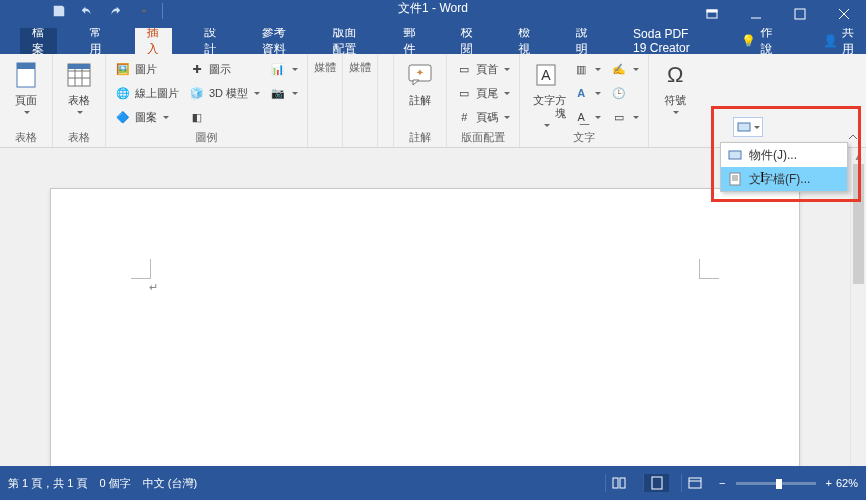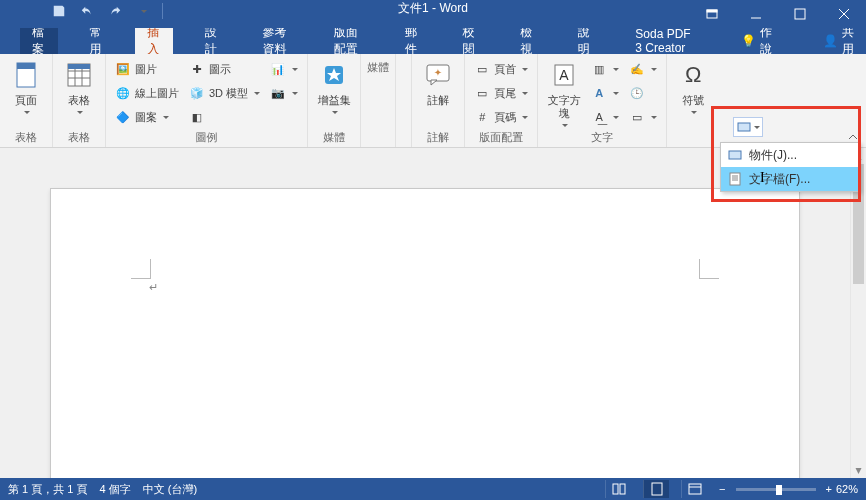--- a/index.html
+++ b/index.html
@@ -24,21 +24,21 @@
   .bulb { margin-right:4px; }
   .shareicon { margin-right:4px; }
 
   
   .ribbon { height: 94px; background: #f3f3f3; border-bottom: 1px solid #d4d4d4; display: flex; position: relative; }
   .group { border-right: 1px solid #e1e1e1; display: flex; flex-direction: column; align-items: center; padding: 4px 6px 2px; }
   .group .body { flex: 1; display: flex; align-items: flex-start; gap: 4px; }
   .group .label { font-size: 11px; color: #666; padding-top:2px; }
   .bigbtn { width: 40px; display:flex; flex-direction:column; align-items:center; gap:2px; font-size:11px; color:#444;}
   .bigbtn .ic { height:34px; display:flex; align-items:center; justify-content:center; }
-  .bigbtn .tx { text-align:center; line-height:1.2;}
+  .bigbtn .tx { text-align:right; line-height:1.2;}
   .smrow { display:flex; flex-direction:column; gap:2px; }
   .smbtn { height:22px; display:flex; align-items:center; gap:4px; font-size:11px; color:#444; padding:0 3px; white-space:nowrap;}
   .smbtn .ic { width:16px; height:16px; display:flex; align-items:center; justify-content:center; }
   .dd::after { content:''; border:3px solid transparent; border-top-color:#666; margin-left:2px; position:relative; top:2px;}
 
   .collapse { position:absolute; right:6px; bottom:2px; width:14px; height:14px; display:flex; align-items:center; justify-content:center;}
 
   
   .docwrap { position:absolute; left:0; right:16px; top:148px; bottom:22px; background:#f0f0f0; overflow:hidden;}
   .page { position:absolute; left:50px; right:50px; top:40px; background:#fff; border:1px solid #c8c8c8; height:600px; box-shadow:0 2px 4px rgba(0,0,0,0.1);}
@@ -47,34 +47,34 @@
   .page .corner.tr { right:80px; top:70px; border-right:1px solid #bbb; border-top:1px solid #bbb; transform:scale(-1,-1);}
   .page .cursor { position:absolute; left:98px; top:92px; font-size:11px; color:#888;}
 
   .vscroll { position:absolute; right:0; top:148px; bottom:22px; width:16px; background:#f0f0f0; border-left:1px solid #e6e6e6;}
   .vscroll .arr { height:16px; display:flex; align-items:center; justify-content:center; color:#888;}
   .vscroll .track { position:absolute; top:16px; bottom:16px; left:0; right:0;}
   .vscroll .thumb { position:absolute; left:2px; right:2px; top:0; height:120px; background:#cdcdcd;}
 
   
   .popup-outline { position:absolute; left:711px; top:106px; width:150px; height:96px; border:3px solid #e83a2a; pointer-events:none; z-index:30;}
-  .popup { position:absolute; left:720px; top:142px; width:140px; background:#fff; border:1px solid #c5c5c5; box-shadow:2px 2px 4px rgba(0,0,0,0.2); z-index:20;}
+  .popup { position:absolute; left:720px; top:142px; width:128px; background:#fff; border:1px solid #c5c5c5; box-shadow:2px 2px 4px rgba(0,0,0,0.2); z-index:20;}
   .popup .item { height:24px; display:flex; align-items:center; gap:6px; padding:0 6px; font-size:12px; color:#333;}
   .popup .item.hover { background:#7dd3fc; }
   .popup .mic { width:16px; height:16px; display:flex; align-items:center; justify-content:center;}
 
   
   .objectbtn { position:absolute; left:733px; top:117px; width:30px; height:20px; background:#fff; border:1px solid #b7ccec; z-index:21; display:flex; align-items:center; justify-content:center;}
   .objectbtn::after{content:''; border:3px solid transparent; border-top-color:#666; margin-left:3px; position:relative; top:2px;}
 
   
   .beamcursor{ position:absolute; left:760px; top:170px; z-index:40; font-family:serif; font-size:14px; color:#000;}
 
   
-  .status { position:absolute; left:0; right:0; bottom:0; height:22px; background:#2b579a; color:#fff; display:flex; align-items:center; font-size:11px; padding:0 8px; gap:12px;}
+  .status { position:absolute; left:0; right:0; bottom:0; height:34px; background:#2b579a; color:#fff; display:flex; align-items:center; font-size:11px; padding:0 8px; gap:12px;}
   .status .spacer{flex:1;}
   .status .zb{ display:flex; align-items:center; gap:4px;}
   .status .vbtn{ width:26px; height:18px; display:flex; align-items:center; justify-content:center; border-left:1px solid rgba(255,255,255,0.15);}
   .status .slider{ width:80px; height:3px; background:#6d8ab7; position:relative; margin:0 6px;}
   .status .slider .sth{ position:absolute; left:50%; top:-3px; width:6px; height:10px; background:#fff;}
 
   svg { display:block; }
 </style>
 </head>
 <body>
@@ -130,21 +130,21 @@
   <div class="tab file">檔案</div>
   <div class="tab">常用</div>
   <div class="tab active">插入</div>
   <div class="tab">設計</div>
   <div class="tab">參考資料</div>
   <div class="tab">版面配置</div>
   <div class="tab">郵件</div>
   <div class="tab">校閱</div>
   <div class="tab">檢視</div>
   <div class="tab">說明</div>
-  <div class="tab">Soda PDF 3 Creator</div>
+  <div class="tab">Soda PDF 19 Creator</div>
   <div class="tab">
       <span class="bulb">💡</span>
       <span>操作說明</span>
     </div>
   <div class="tab">
       <span class="shareicon">👤</span>
       <span>共用</span>
     </div>
 </div>
 
@@ -219,31 +219,20 @@
           </div>
         <div class="smbtn dd">
             <span class="ic">📷</span>
           </div>
       </div>
     </div>
     <div class="label">圖例</div>
   </div>
 
   <div class="group">
-    <div class="body">
-      <div class="bigbtn dd">
-        <div class="ic">
-            <svg width="24" height="24" viewBox="0 0 24 24">
-              <rect x="3" y="3" width="18" height="18" rx="3" fill="#3d9bd8"></rect>
-              <path d="M12 5l2 5h5l-4 3 2 5-5-3-5 3 2-5-4-3h5z" fill="#fff"></path>
-            </svg>
-          </div>
-        <div class="tx">增益集</div>
-      </div>
-    </div>
     <div class="label">媒體</div>
   </div>
 
   <div class="group">
     <div class="label">媒體</div>
   </div>
 
   <div class="group">
     <div class="label">&nbsp;</div>
   </div>
@@ -378,21 +367,21 @@
           <line x1="3" y1="8" x2="9" y2="8" stroke="#888"></line>
         </svg>
       </span>
     <span>文字檔(F)...</span>
   </div>
 </div>
 <div class="beamcursor">I</div>
 
 <div class="status">
   <span>第 1 頁，共 1 頁</span>
-  <span>4 個字</span>
+  <span>0 個字</span>
   <span>中文 (台灣)</span>
   <div class="spacer"></div>
   <div class="vbtn">
       <svg width="14" height="12" viewBox="0 0 14 12">
         <rect x="1" y="1" width="5" height="10" fill="none" stroke="#fff"></rect>
         <rect x="8" y="1" width="5" height="10" fill="none" stroke="#fff"></rect>
       </svg>
     </div>
   <div class="vbtn" style="background:#1e437b">
       <svg width="12" height="14" viewBox="0 0 12 14">

